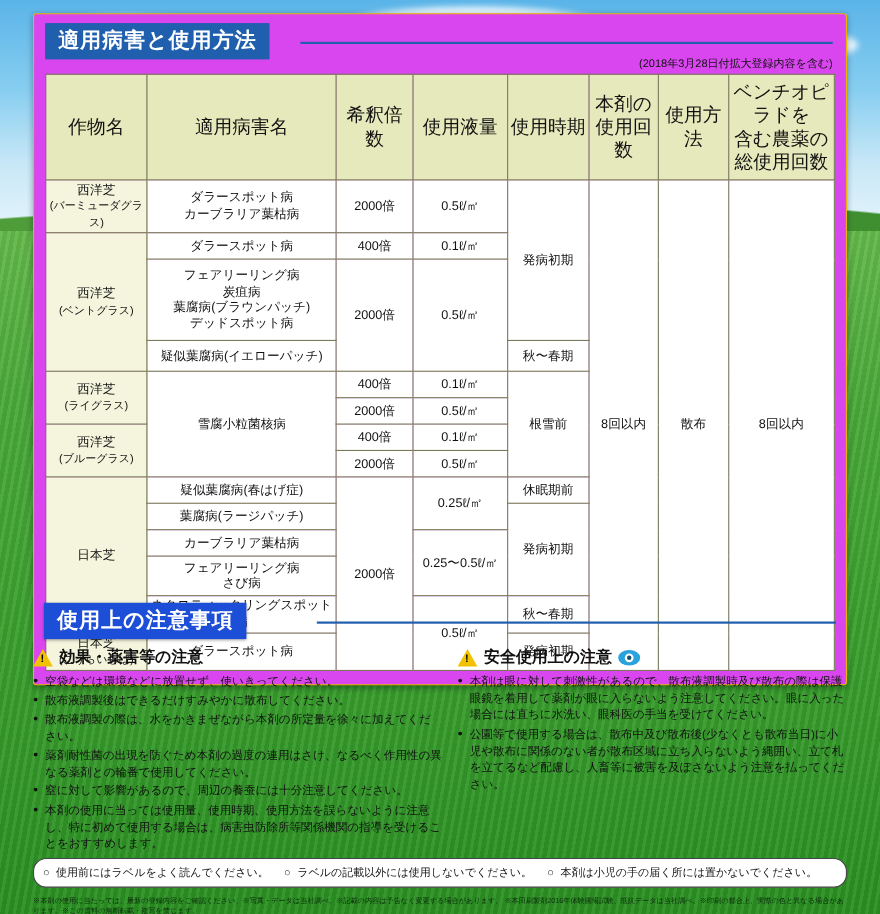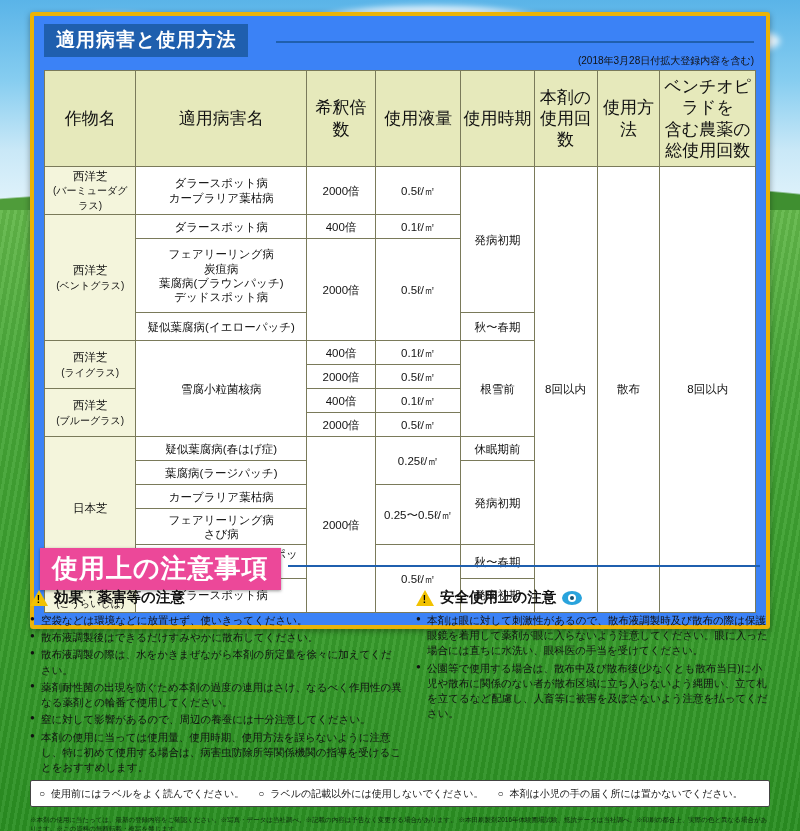--- a/index.html
+++ b/index.html
@@ -22,22 +22,22 @@
     background: linear-gradient(to bottom, #63b84a 0%, #4aa93a 25%, #3ca02f 55%, #2a8f22 100%);
   }
   .turf::after{
     content:""; position:absolute; inset:0;
     background: repeating-linear-gradient(100deg, rgba(255,255,255,0.06) 0 3px, rgba(0,0,0,0.05) 3px 7px);
   }
 
   
   .panel {
     position:absolute; left:30px; top:12px; width:740px;
-    background:#3b82f6;
-    border:4px solid #eab308;
+    background:#d946ef;
+    border:1px solid #eab308;
     border-radius:3px;
     padding:8px 10px 12px 10px;
     box-shadow:0 2px 6px rgba(0,0,0,0.35);
   }
   .panel-title-row { position:relative; height:30px; }
   .panel-title {
     display:inline-block;
     background:#1f5fae;
     color:#ffffff;
     font-size:19px; font-weight:bold;
@@ -69,43 +69,43 @@
     padding:5px 2px;
     height:52px;
   }
   td.crop { background:#f4f5dc; }
   td.plain { background:#ffffff; }
   .small { font-size:10px; }
 
   
   .notes-title-row { position:absolute; left:40px; top:548px; width:720px; height:30px; }
   .notes-title {
-    display:inline-block; background:#ec4899; color:#fff;
-    font-size:26px; font-weight:bold; padding:3px 12px 4px 12px; letter-spacing:1px;
+    display:inline-block; background:#1d4ed8; color:#fff;
+    font-size:19px; font-weight:bold; padding:3px 12px 4px 12px; letter-spacing:1px;
     box-shadow:0 1px 3px rgba(0,0,0,0.4);
   }
   .notes-rule { position:absolute; left:248px; right:0; top:17px; border-top:2px solid #1f5fae; }
 
   .notes-wrap { position:absolute; left:30px; top:588px; width:740px; }
   .col2 { display:flex; gap:14px; }
   .col { flex:1; }
   .sub-head { display:flex; align-items:center; gap:6px; margin-bottom:6px; }
   .sub-head .label { font-size:14.5px; font-weight:bold; color:#111; }
   .warn-tri { width:0;height:0;border-left:9px solid transparent;border-right:9px solid transparent;border-bottom:16px solid #f2c200; position:relative; }
   .warn-tri::after{ content:"!"; position:absolute; left:-2.2px; top:4px; font-size:10px; font-weight:bold; color:#000; }
   .eye-ico { width:20px;height:14px;border-radius:50%;background:#29a3dc; position:relative; }
   .eye-ico::after{content:"";position:absolute;left:6px;top:3px;width:8px;height:8px;border-radius:50%;background:#fff;}
   .eye-ico::before{content:"";position:absolute;left:8px;top:5px;width:4px;height:4px;border-radius:50%;background:#14506e;z-index:2;}
   ul.bul { list-style:none; margin:0; padding:0; }
   ul.bul li { font-size:10.5px; line-height:1.45; color:#111; padding-left:11px; position:relative; margin-bottom:2px; }
   ul.bul li::before { content:"●"; position:absolute; left:0; top:0; font-size:8px; color:#111; }
 
   .footbox {
     position:absolute; left:30px; top:780px; width:740px;
-    background:#ffffff; border:1px solid #444; border-radius:2px;
+    background:#ffffff; border:1px solid #444; border-radius:12px;
     padding:5px 8px; font-size:10px; color:#111;
   }
   .footbox .line { display:flex; flex-wrap:wrap; gap:14px; line-height:1.5; }
   .footbox .it { position:relative; padding-left:12px; }
   .footbox .it::before{ content:"○"; position:absolute; left:0; top:0; }
   .fineprint {
     position:absolute; left:30px; top:816px; width:740px;
     font-size:6.5px; color:#0b2b0b; line-height:1.35;
   }
 </style>

